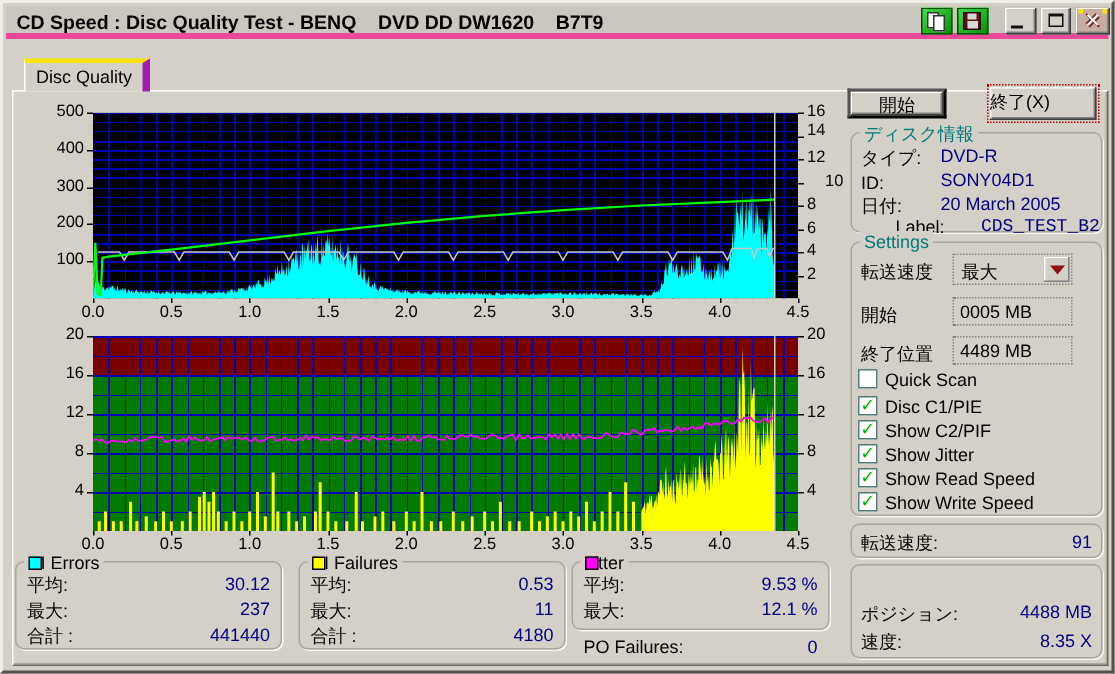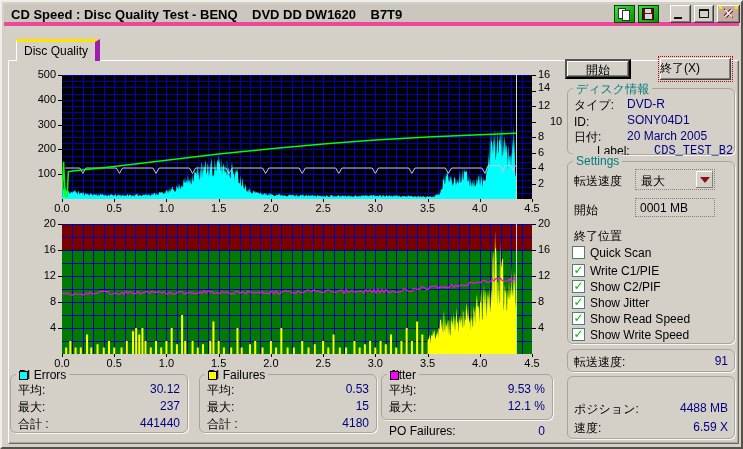--- a/index.html
+++ b/index.html
@@ -400,30 +400,31 @@
   <div class="groupbox" style="left:565px;top:159px;width:168px;height:183px;"></div>
   <div class="gcaption teal" style="left:571px;top:152px;">Settings</div>
   <div class="row" style="left:572px;top:171px;">転送速度</div>
   <div class="combo" style="left:633px;top:167px;width:80px;height:21px;">
     <span class="cval">最大</span>
     <span class="cbtn">
         <span class="arrow"></span>
       </span>
   </div>
   <div class="row" style="left:572px;top:200px;">開始</div>
-  <div class="field" style="left:633px;top:196px;width:80px;height:19px;">0001 MB</div>
+  <div class="field" style="left:633px;top:196px;width:80px;height:19px;">0005 MB</div>
   <div class="row" style="left:572px;top:226px;">終了位置</div>
+  <div class="field" style="left:633px;top:222px;width:80px;height:19px;">4489 MB</div>
 
   <div class="cbrow" style="left:570px;top:244px;">
     <span class="cbbox"></span>
     <span class="cblabel">Quick Scan</span>
   </div>
   <div class="cbrow" style="left:570px;top:262px;">
     <span class="cbbox">✓</span>
-    <span class="cblabel">Write C1/PIE</span>
+    <span class="cblabel">Disc C1/PIE</span>
   </div>
   <div class="cbrow" style="left:570px;top:278px;">
     <span class="cbbox">✓</span>
     <span class="cblabel">Show C2/PIF</span>
   </div>
   <div class="cbrow" style="left:570px;top:294px;">
     <span class="cbbox">✓</span>
     <span class="cblabel">Show Jitter</span>
   </div>
   <div class="cbrow" style="left:570px;top:310px;">
@@ -441,21 +442,21 @@
     <span class="val">91</span>
   </div>
 
   <div class="groupbox" style="left:565px;top:374px;width:168px;height:63px;"></div>
   <div class="rowflex" style="left:572px;top:399px;width:154px;">
     <span>ポジション:</span>
     <span class="val">4488 MB</span>
   </div>
   <div class="rowflex" style="left:572px;top:418px;width:154px;">
     <span>速度:</span>
-    <span class="val">6.59 X</span>
+    <span class="val">8.35 X</span>
   </div>
 
   <div class="groupbox" style="left:8px;top:372px;width:178px;height:59px;"></div>
   <div class="statcap" style="left:14px;top:366px;">
     <span class="legend" id="legPIE" style="background: rgb(0, 255, 255);"></span>
     <span>PI Errors</span>
   </div>
   <div class="rowflex" style="left:16px;top:380px;width:162px;">
     <span>平均:</span>
     <span class="val">30.12</span>
@@ -473,21 +474,21 @@
   <div class="statcap" style="left:203px;top:366px;">
     <span class="legend" id="legPIF" style="background: rgb(255, 255, 0);"></span>
     <span>PI Failures</span>
   </div>
   <div class="rowflex" style="left:205px;top:380px;width:162px;">
     <span>平均:</span>
     <span class="val">0.53</span>
   </div>
   <div class="rowflex" style="left:205px;top:397px;width:162px;">
     <span>最大:</span>
-    <span class="val">15</span>
+    <span class="val">11</span>
   </div>
   <div class="rowflex" style="left:205px;top:414px;width:162px;">
     <span>合計 :</span>
     <span class="val">4180</span>
   </div>
 
   <div class="groupbox" style="left:379px;top:372px;width:172px;height:46px;"></div>
   <div class="statcap" style="left:385px;top:366px;">
     <span class="legend" id="legJIT" style="background: rgb(255, 0, 255);"></span>
     <span>Jitter</span>

